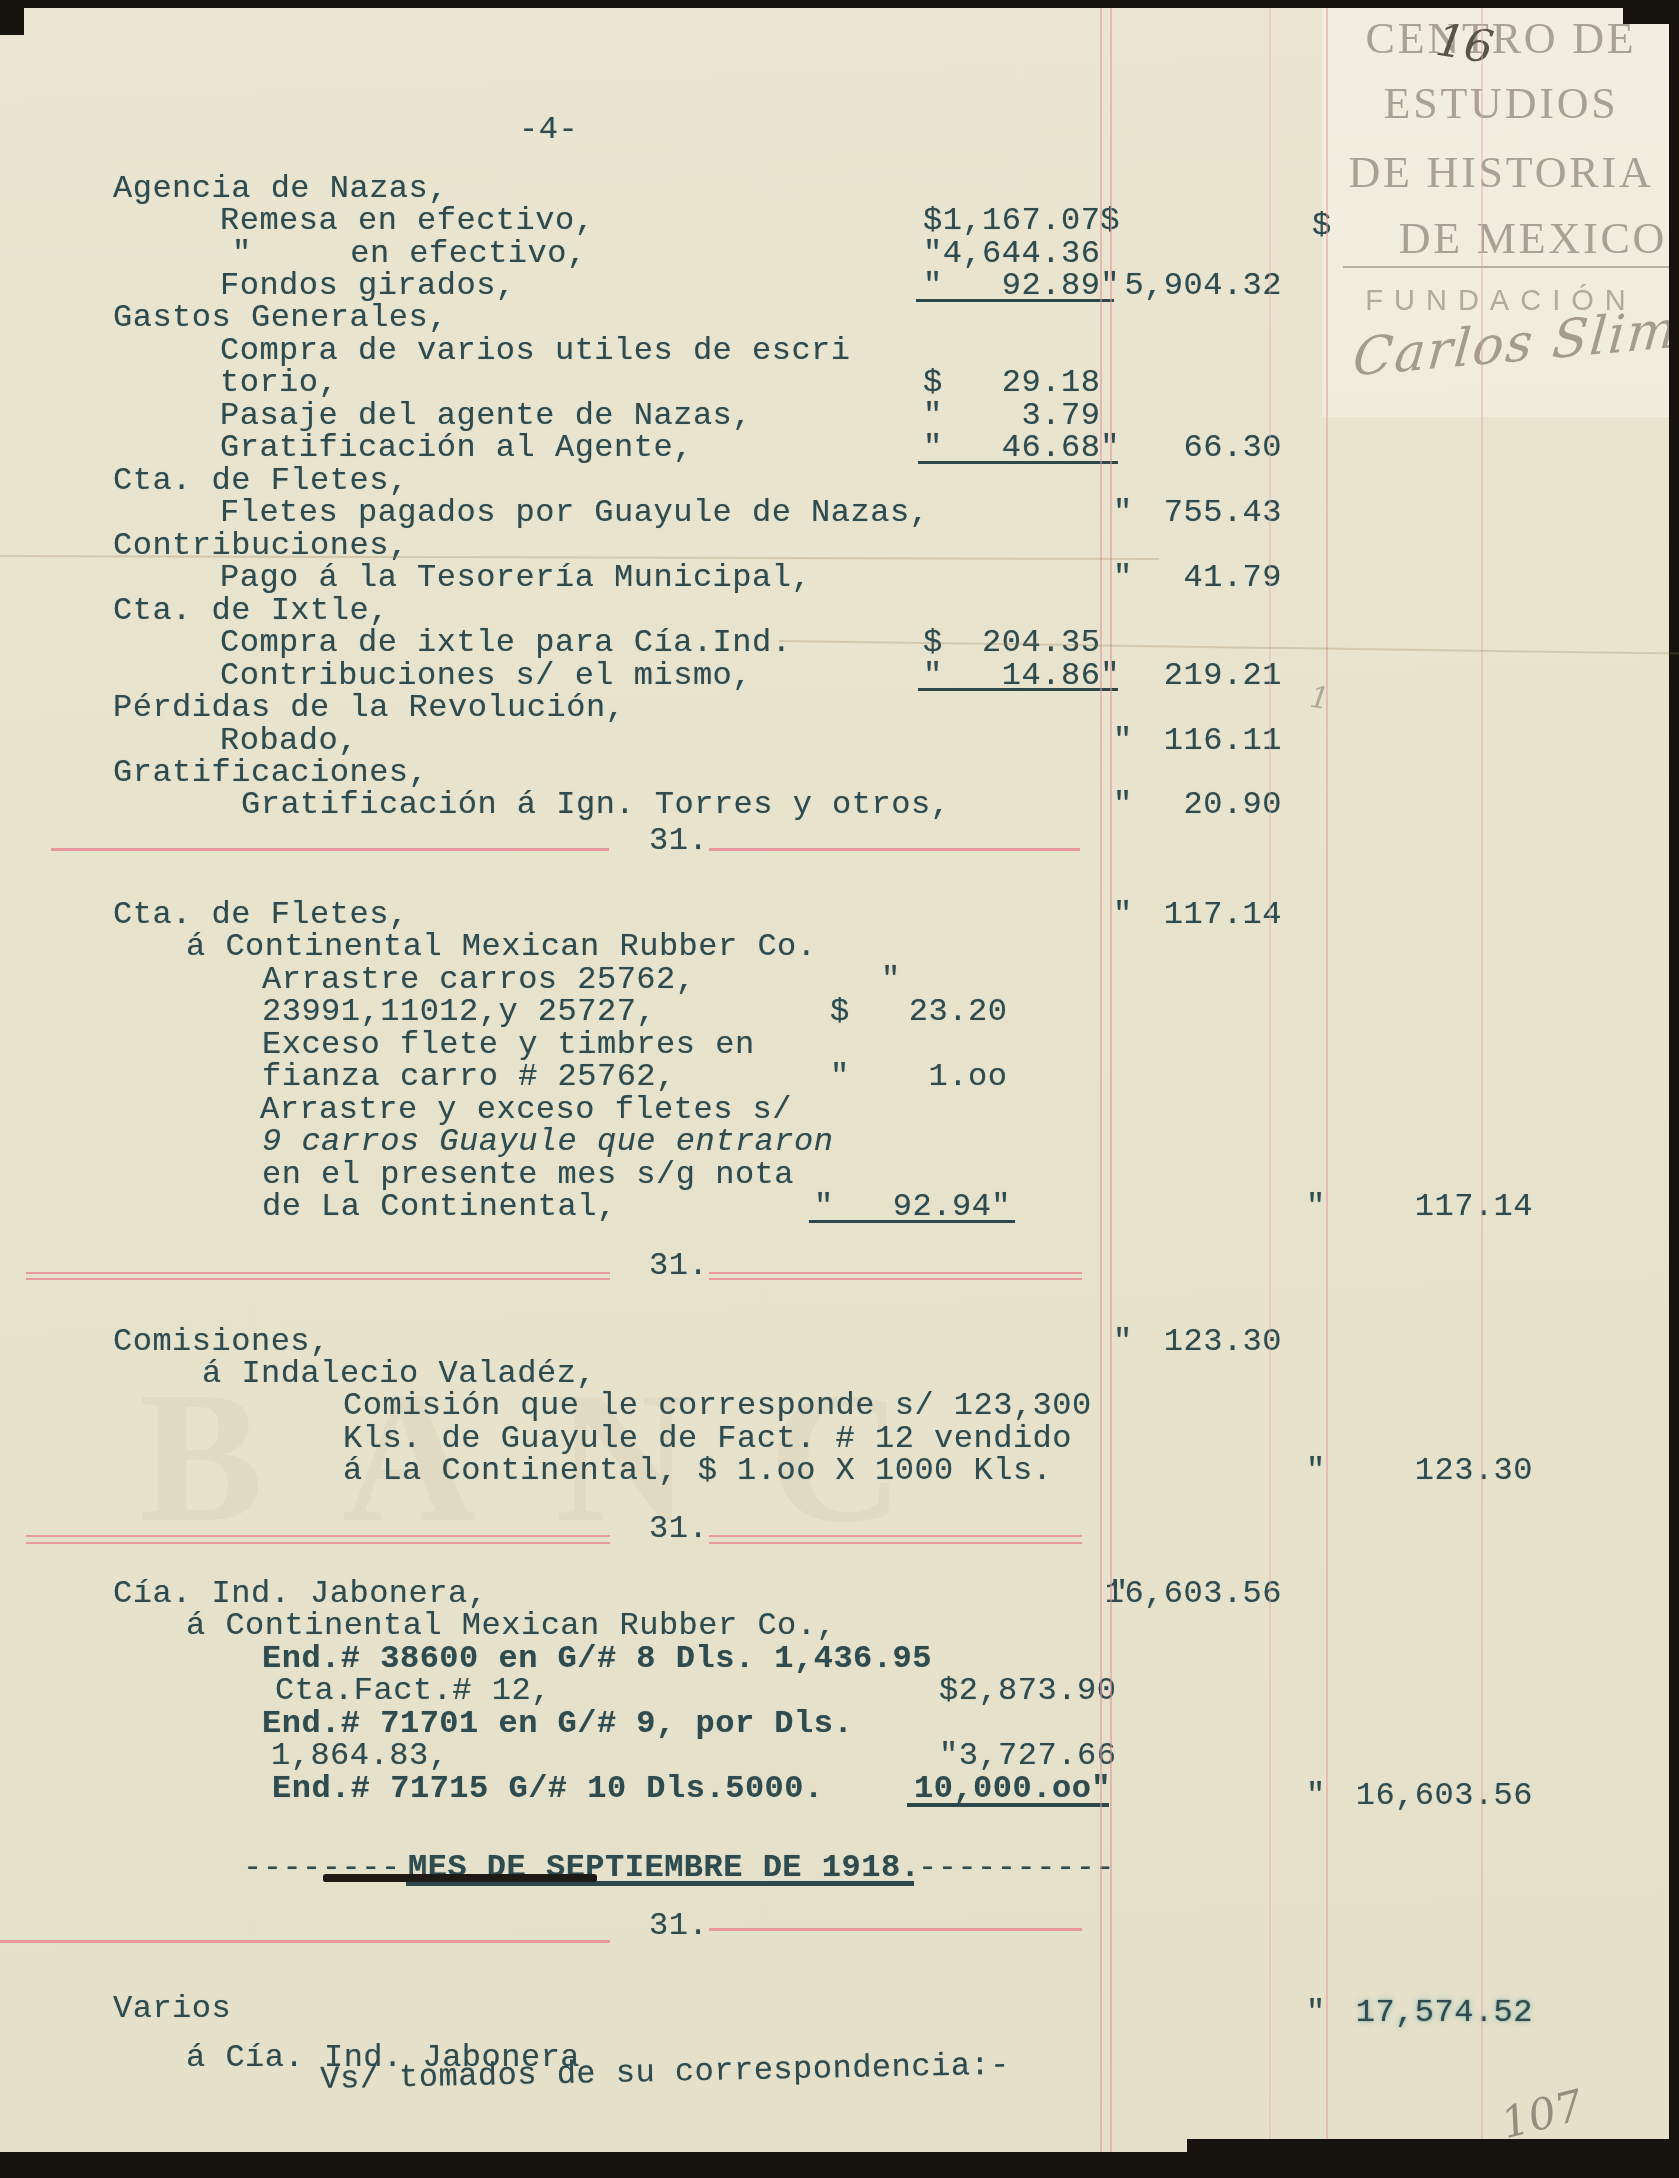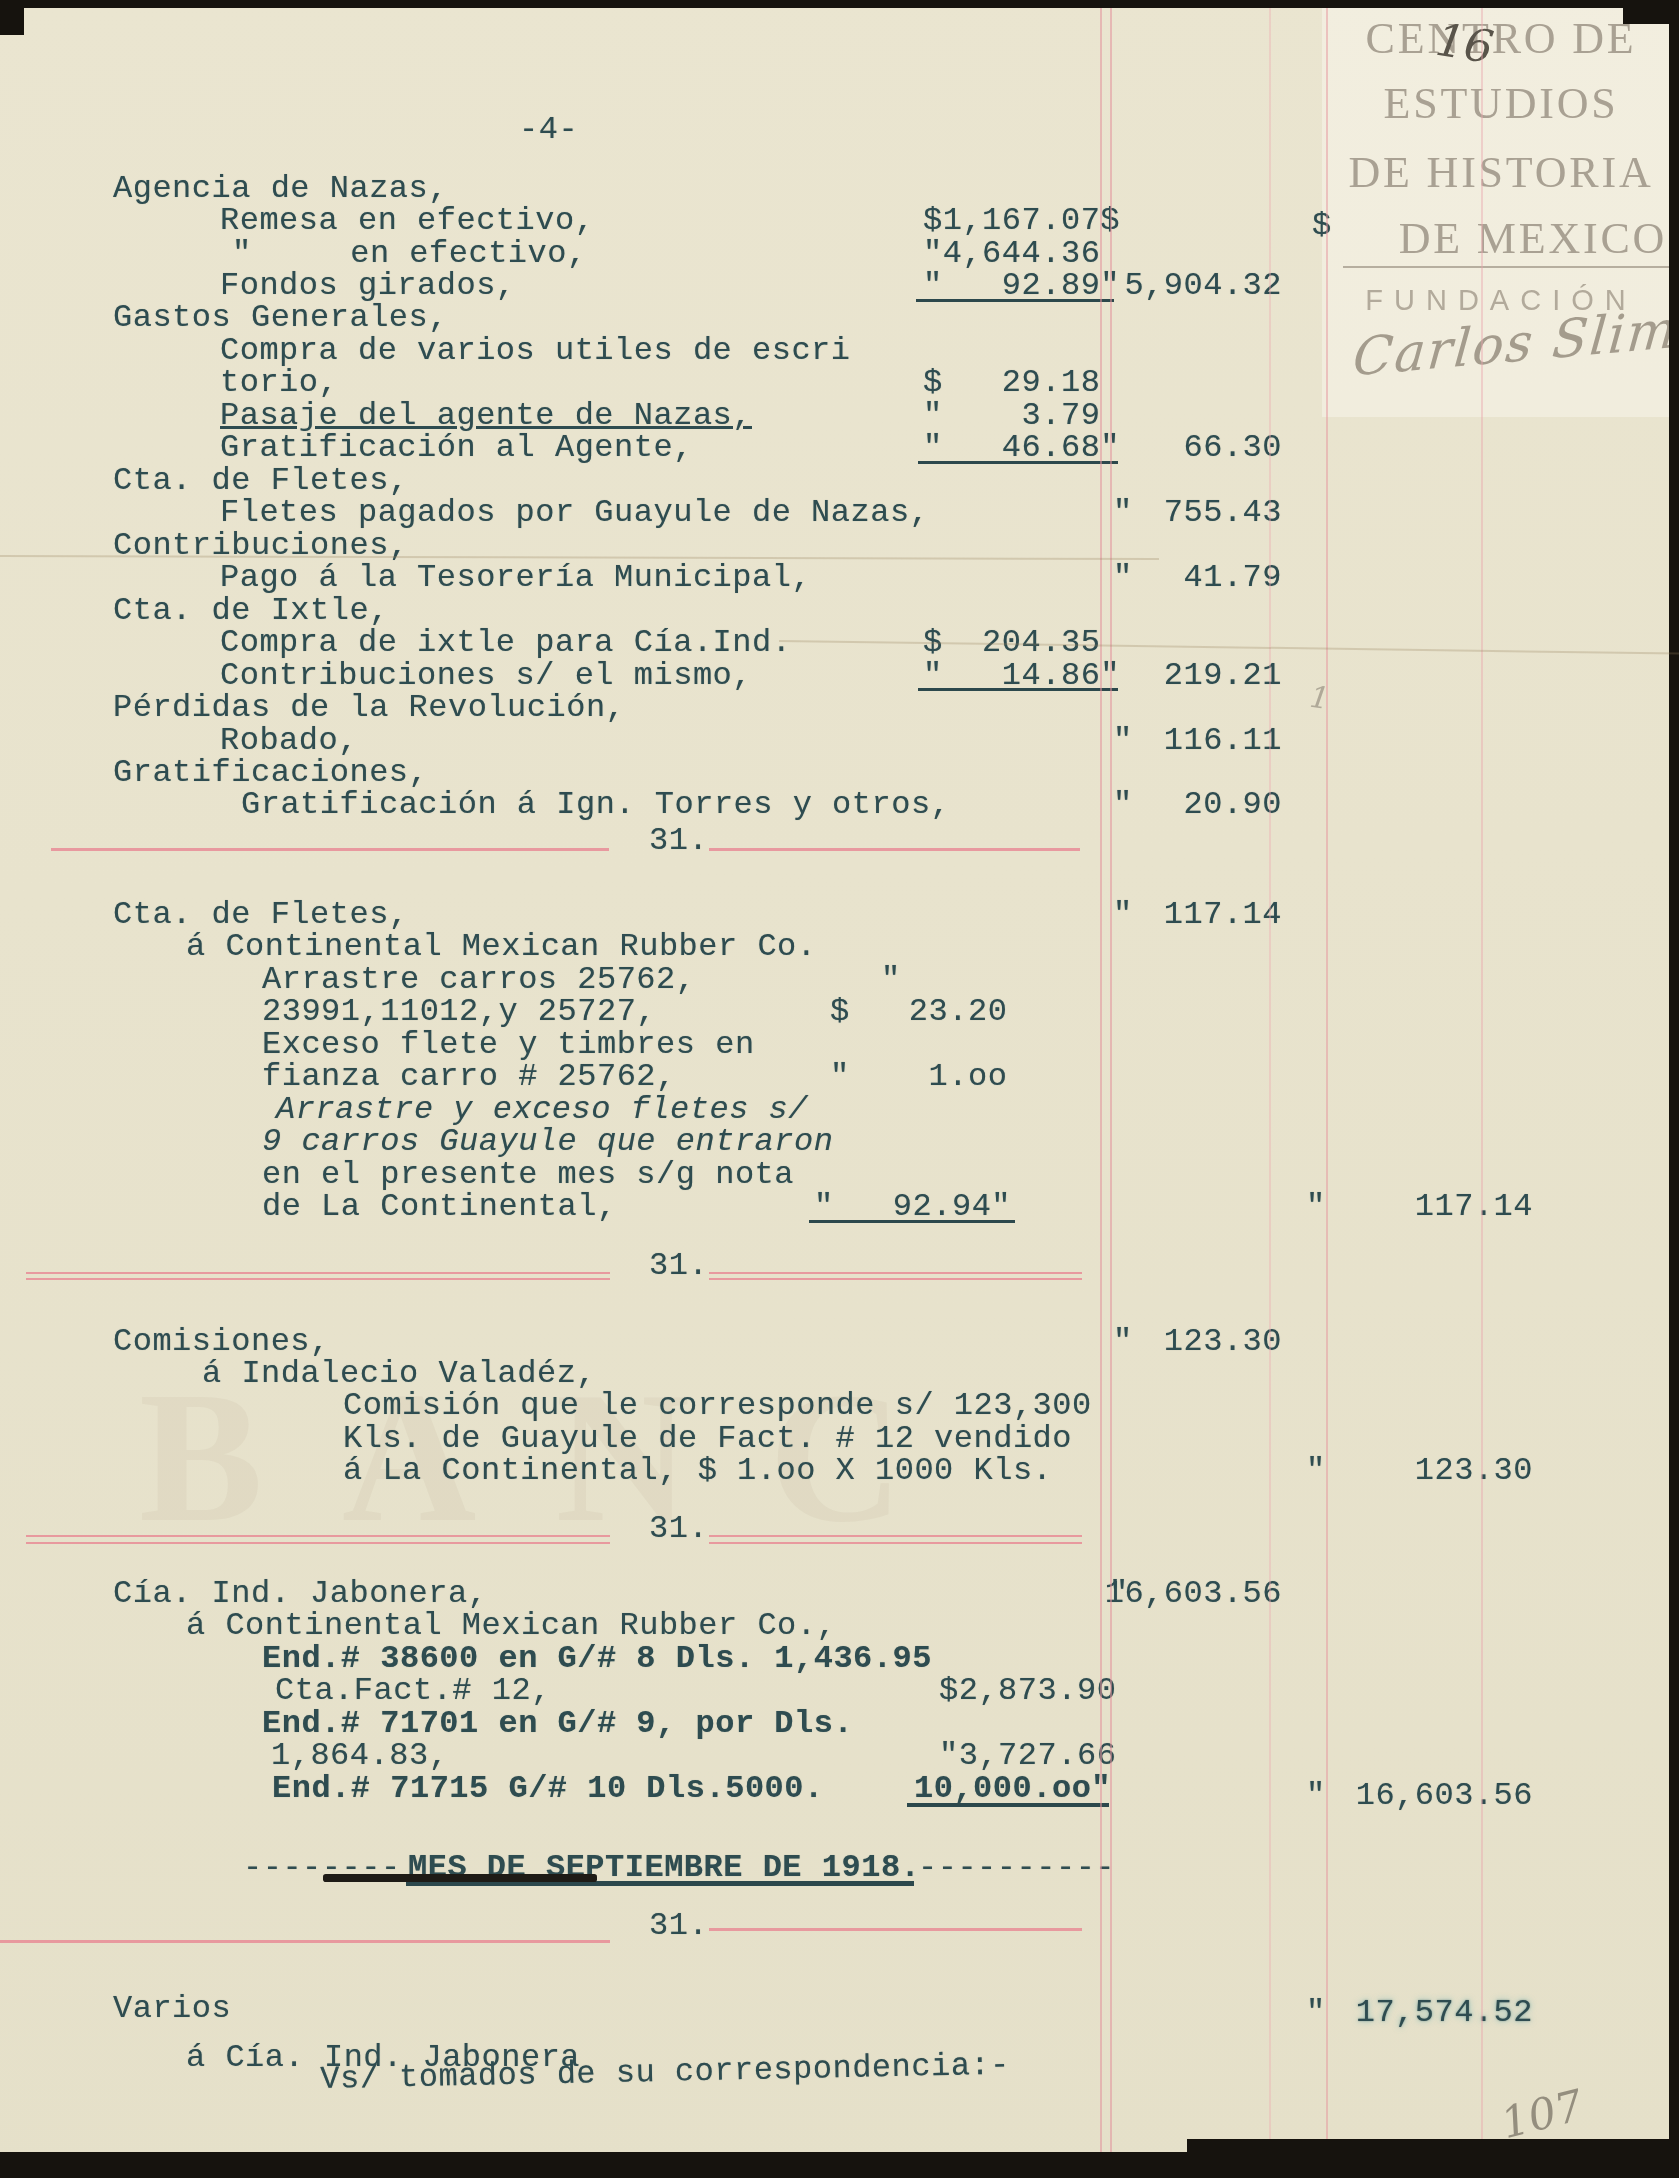--- a/index.html
+++ b/index.html
@@ -79,21 +79,21 @@
       <div class="ln" style="top: 209px; left: 1312px;">$</div>
       <div class="ln" style="top: 237px; left: 232px;">"     en efectivo,</div>
       <div class="ln" style="top: 237px; left: 923px;">"4,644.36</div>
       <div class="ln" style="top: 269px; left: 220px;">Fondos girados,</div>
       <div class="ln" style="top: 269px; left: 923px;">"   92.89"</div>
       <div class="ln r" style="top: 269px; left: 892px;">5,904.32</div>
       <div class="ln" style="top: 301px; left: 113px;">Gastos Generales,</div>
       <div class="ln" style="top: 334px; left: 220px;">Compra de varios utiles de escri</div>
       <div class="ln" style="top: 366px; left: 220px;">torio,</div>
       <div class="ln" style="top: 366px; left: 923px;">$   29.18</div>
-      <div class="ln" style="top: 399px; left: 220px; text-decoration: underline;">Pasaje del agente de Nazas,</div>
+      <div class="ln" style="top: 399px; left: 220px;">Pasaje del agente de Nazas,</div>
       <div class="ln" style="top: 399px; left: 923px;">"    3.79</div>
       <div class="ln" style="top: 431px; left: 220px;">Gratificación al Agente,</div>
       <div class="ln" style="top: 431px; left: 923px;">"   46.68"</div>
       <div class="ln r" style="top: 431px; left: 892px;">66.30</div>
       <div class="ln" style="top: 464px; left: 113px;">Cta. de Fletes,</div>
       <div class="ln" style="top: 496px; left: 220px;">Fletes pagados por Guayule de Nazas,</div>
       <div class="ln" style="top: 496px; left: 1113px;">"</div>
       <div class="ln r" style="top: 496px; left: 892px;">755.43</div>
       <div class="ln" style="top: 529px; left: 113px;">Contribuciones,</div>
       <div class="ln" style="top: 561px; left: 220px;">Pago á la Tesorería Municipal,</div>
@@ -118,21 +118,21 @@
       <div class="ln" style="top: 898px; left: 1113px;">"</div>
       <div class="ln r" style="top: 898px; left: 892px;">117.14</div>
       <div class="ln" style="top: 930px; left: 186px;">á Continental Mexican Rubber Co.</div>
       <div class="ln" style="top: 963px; left: 262px;">Arrastre carros 25762,</div>
       <div class="ln" style="top: 963px; left: 881px;">"</div>
       <div class="ln" style="top: 995px; left: 262px;">23991,11012,y 25727,</div>
       <div class="ln" style="top: 995px; left: 830px;">$   23.20</div>
       <div class="ln" style="top: 1028px; left: 262px;">Exceso flete y timbres en</div>
       <div class="ln" style="top: 1060px; left: 262px;">fianza carro # 25762,</div>
       <div class="ln" style="top: 1060px; left: 830px;">"    1.oo</div>
-      <div class="ln" style="top: 1093px; left: 276px; font-style: italic;">Arrastre y exceso fletes s/</div>
+      <div class="ln" style="top: 1093px; left: 260px;">Arrastre y exceso fletes s/</div>
       <div class="ln" style="top: 1125px; left: 262px; font-style: italic;">9 carros Guayule que entraron</div>
       <div class="ln" style="top: 1158px; left: 262px;">en el presente mes s/g nota</div>
       <div class="ln" style="top: 1190px; left: 262px;">de La Continental,</div>
       <div class="ln" style="top: 1190px; left: 814px;">"   92.94"</div>
       <div class="ln" style="top: 1190px; left: 1306px;">"</div>
       <div class="ln r" style="top: 1190px; left: 1143px;">117.14</div>
       <div class="ln" style="top: 1249px; left: 649px;">31.</div>
       <div class="ln" style="top: 1325px; left: 113px;">Comisiones,</div>
       <div class="ln" style="top: 1325px; left: 1113px;">"</div>
       <div class="ln r" style="top: 1325px; left: 892px;">123.30</div>

